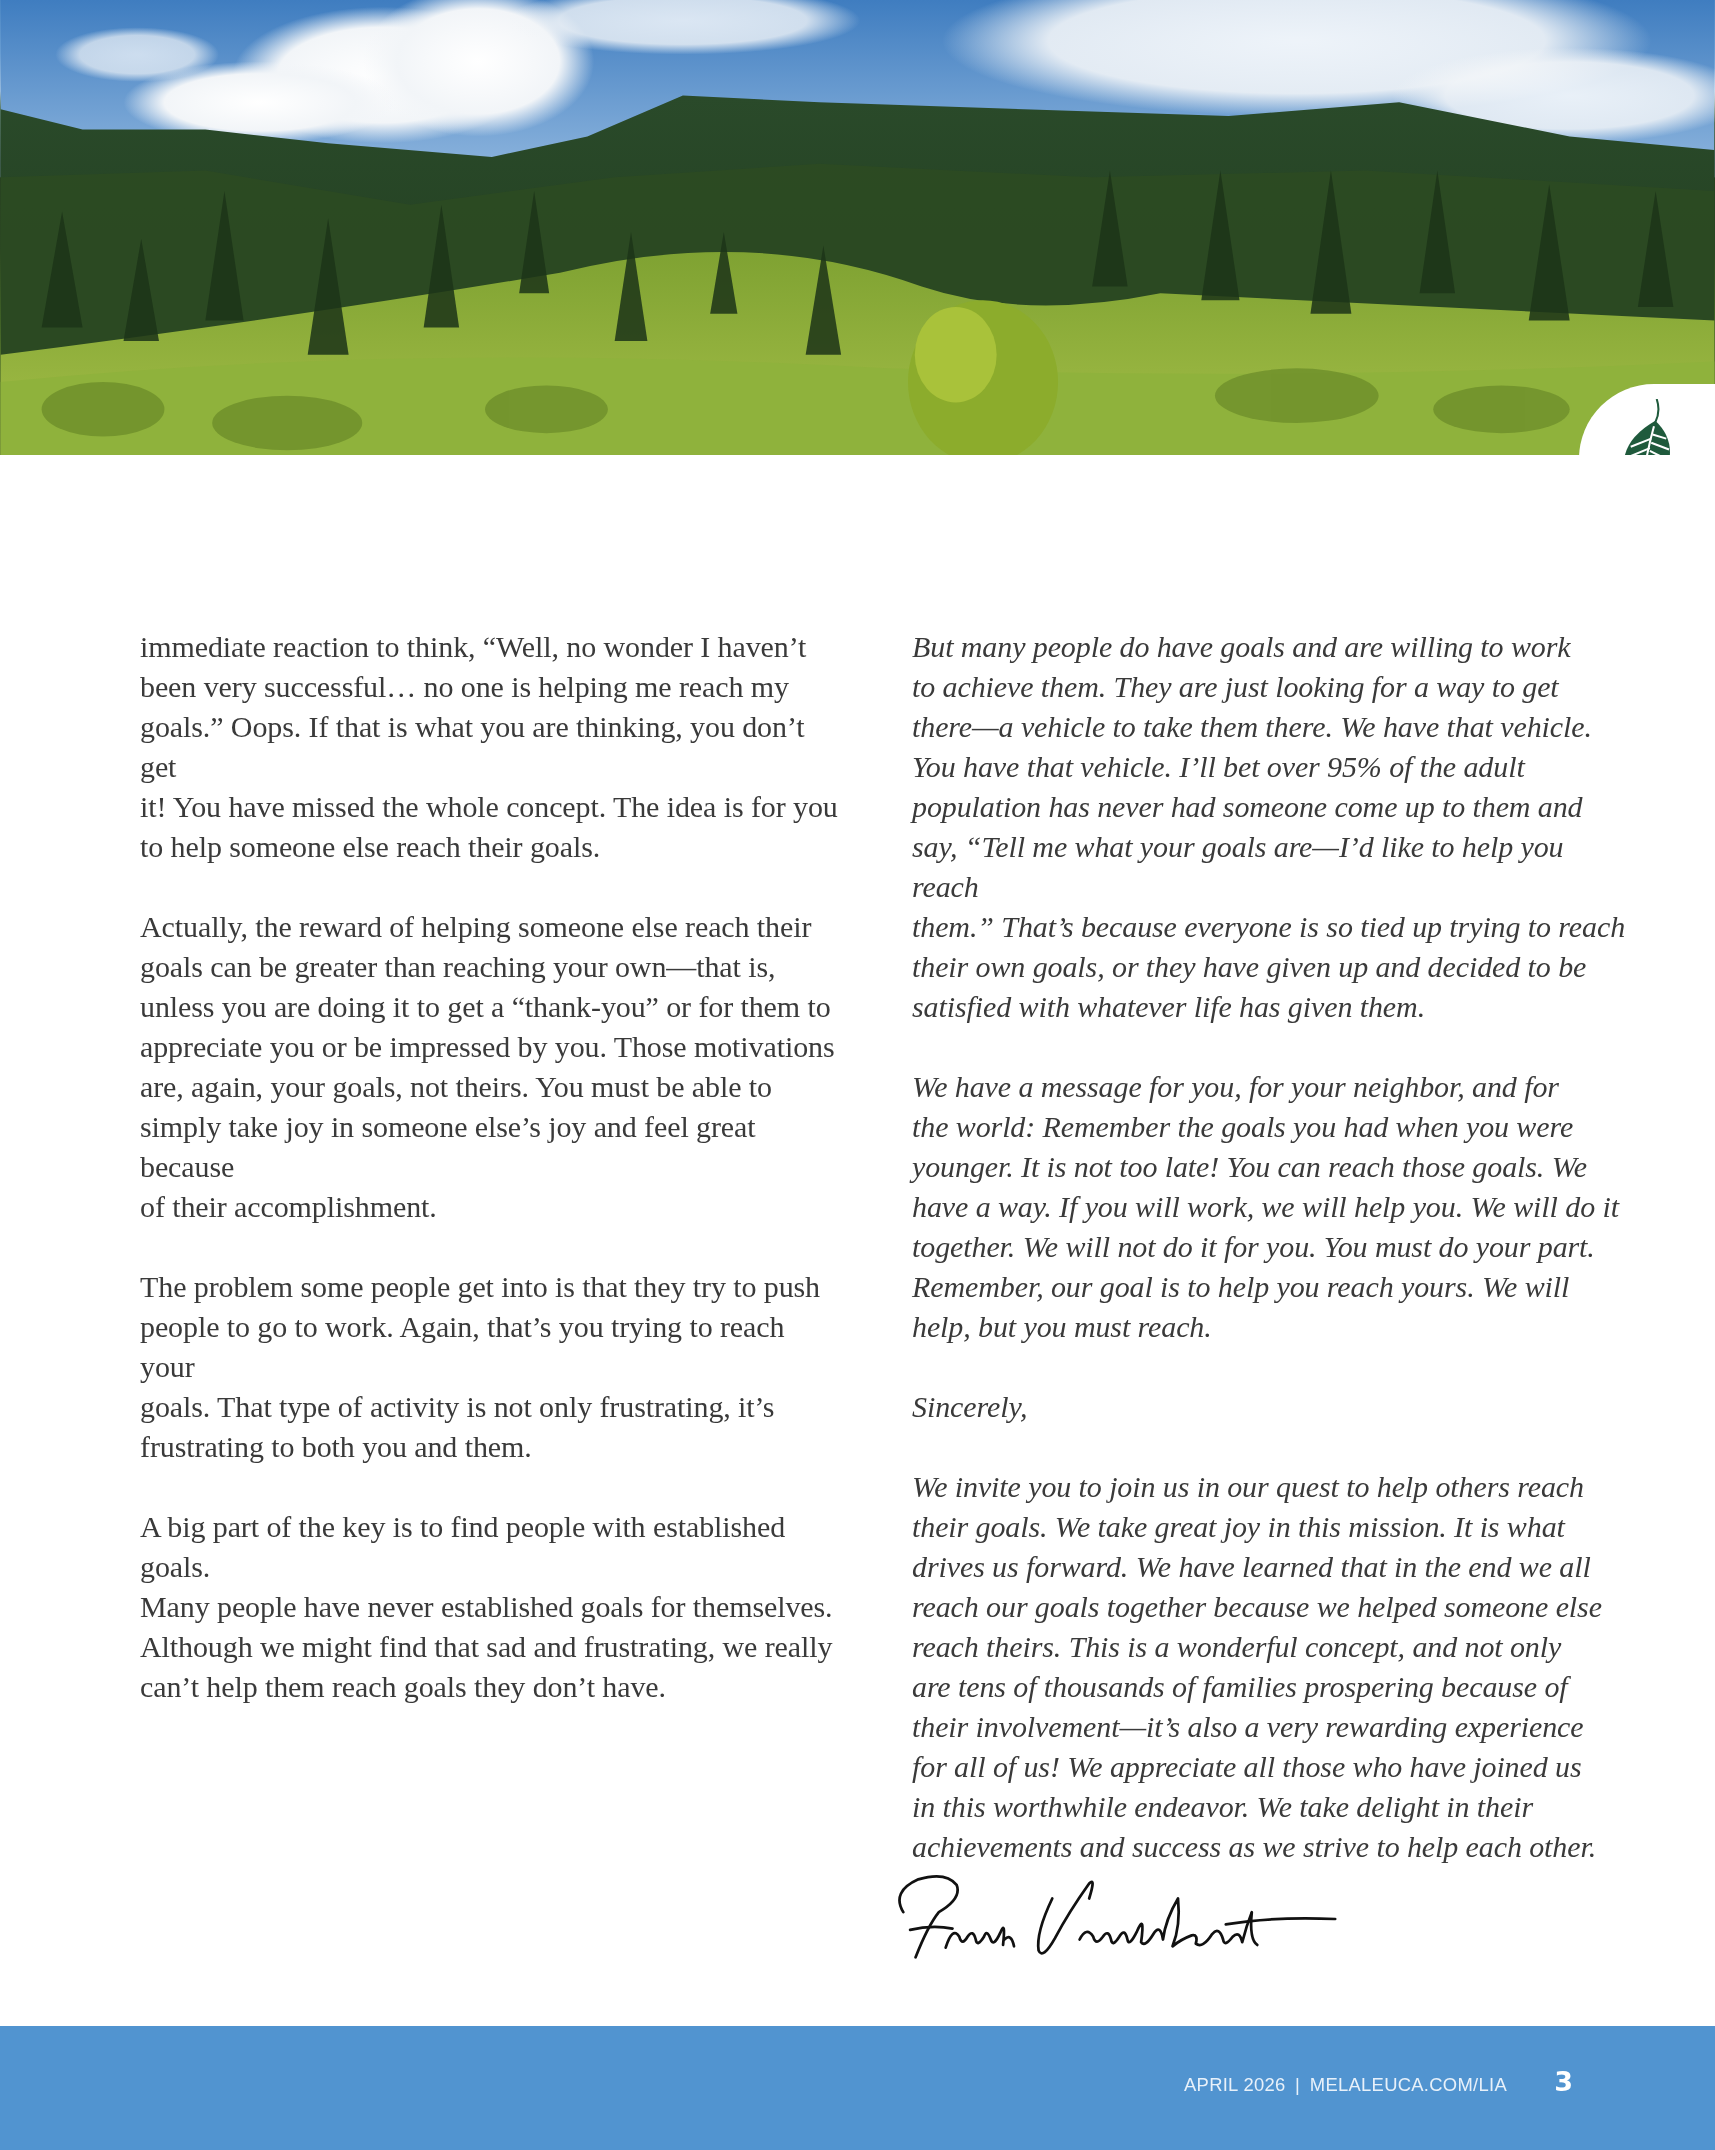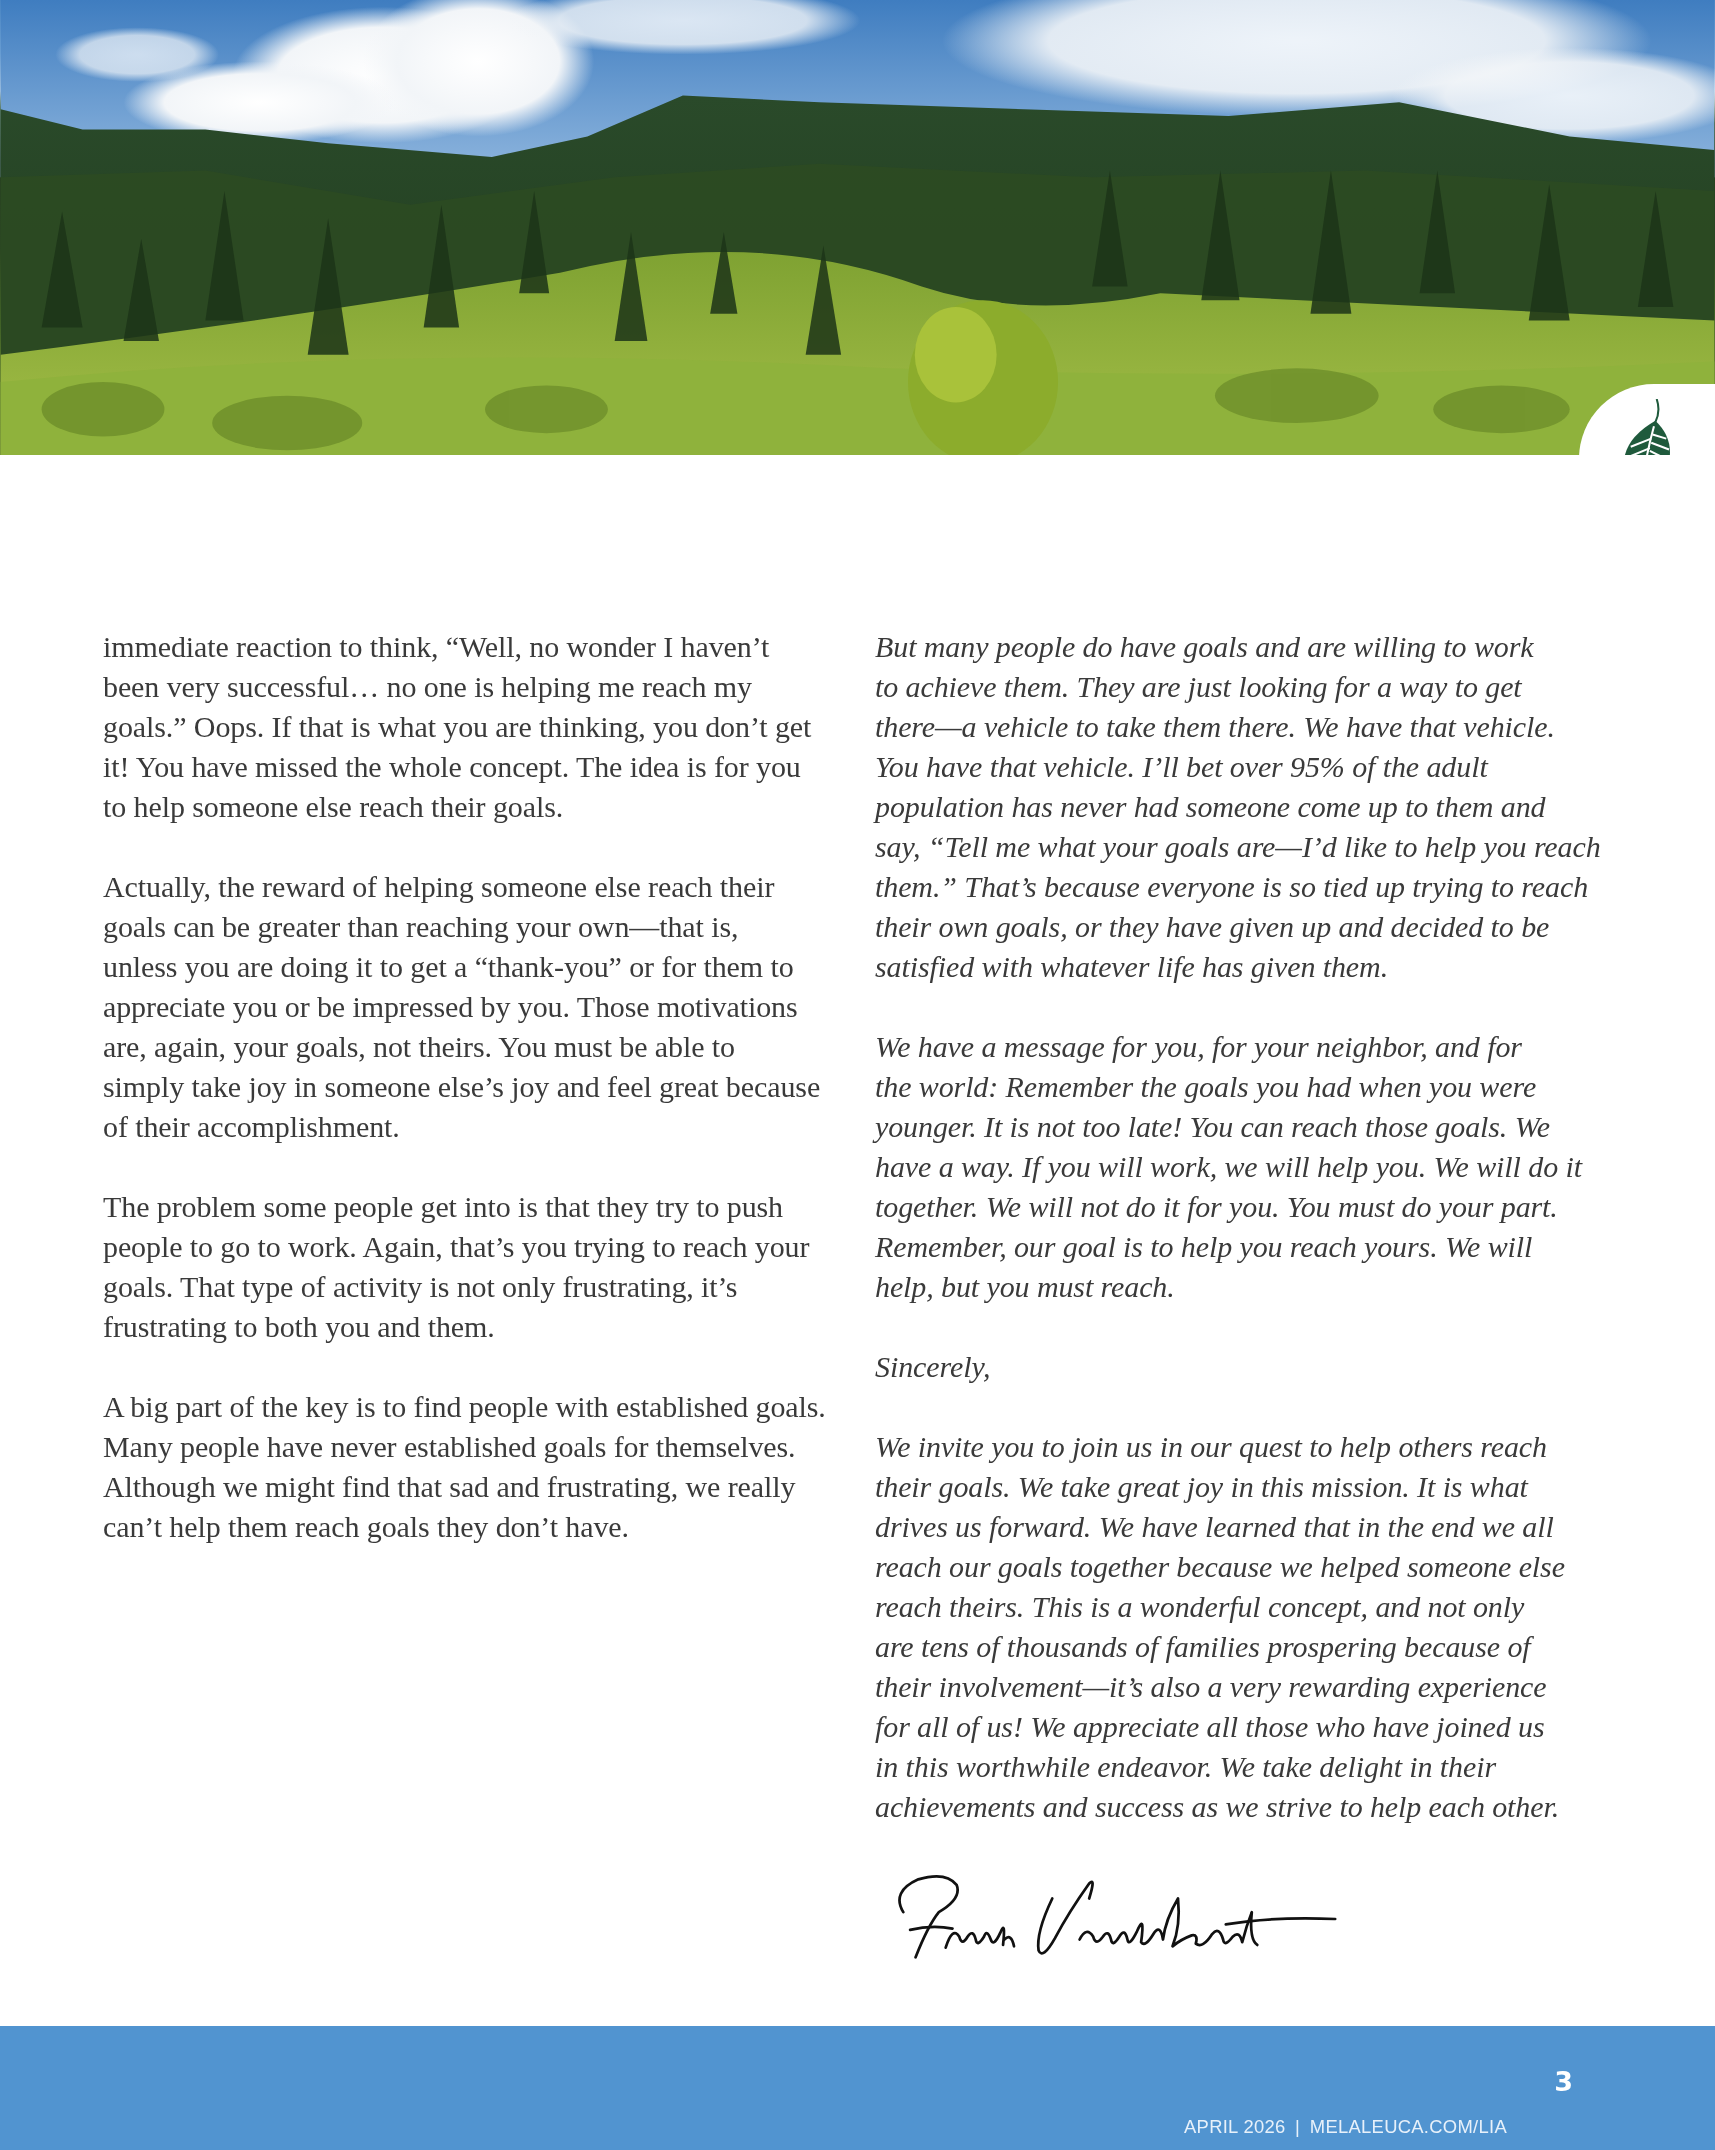--- a/index.html
+++ b/index.html
@@ -15,30 +15,30 @@
   .logo-tab {
     position: absolute; left: 1579px; top: 384px; width: 136px; height: 143px;
     background: #ffffff; border-top-left-radius: 75px;
   }
   .logo-tab svg { position: absolute; left: 42px; top: 15px; }
 
   
   .col { position: absolute; top: 627px; font-size: 30px; line-height: 40px; letter-spacing: -0.1px; }
   .col-left  { left: 103px; width: 737px; }
   .col-right { left: 875px; width: 751px; font-style: italic; }
-  .col p { margin-bottom: 40px; white-space: pre-line; }
+  .col p { margin-bottom: 40px; white-space: pre-line; margin-left: 37px; }
 
   .signature { position: absolute; left: 891px; top: 1871px; }
 
   
   .footer { position: absolute; left: 0; top: 2026px; width: 1715px; height: 124px; background: #5194d0; }
   .footer-text {
     position: absolute; right: 208px; top: 48px;
     font-family: "Liberation Sans", "DejaVu Sans", sans-serif; font-size: 18.4px; color: #e8f1fa;
-    letter-spacing: 0.3px; white-space: nowrap; margin-top: 42px;
+    letter-spacing: 0.3px; white-space: nowrap;
   }
   .footer-sep { margin: 0 9.6px; }
   .page-num {
     position: absolute; right: 142px; top: 40px;
     font-family: "DejaVu Sans", "Liberation Sans", sans-serif; font-weight: bold; font-size: 27px; color: #ffffff;
   }
 </style>
 </head>
 <body>
 

